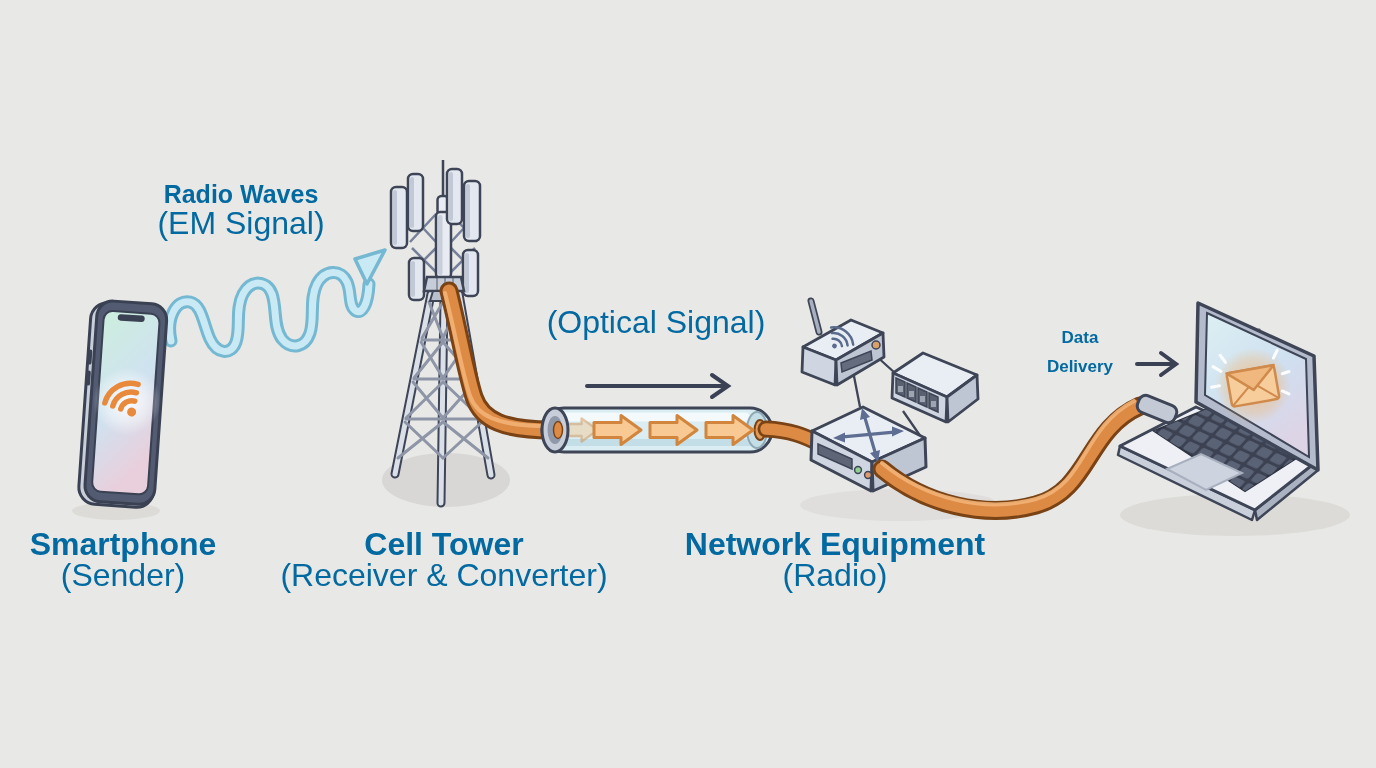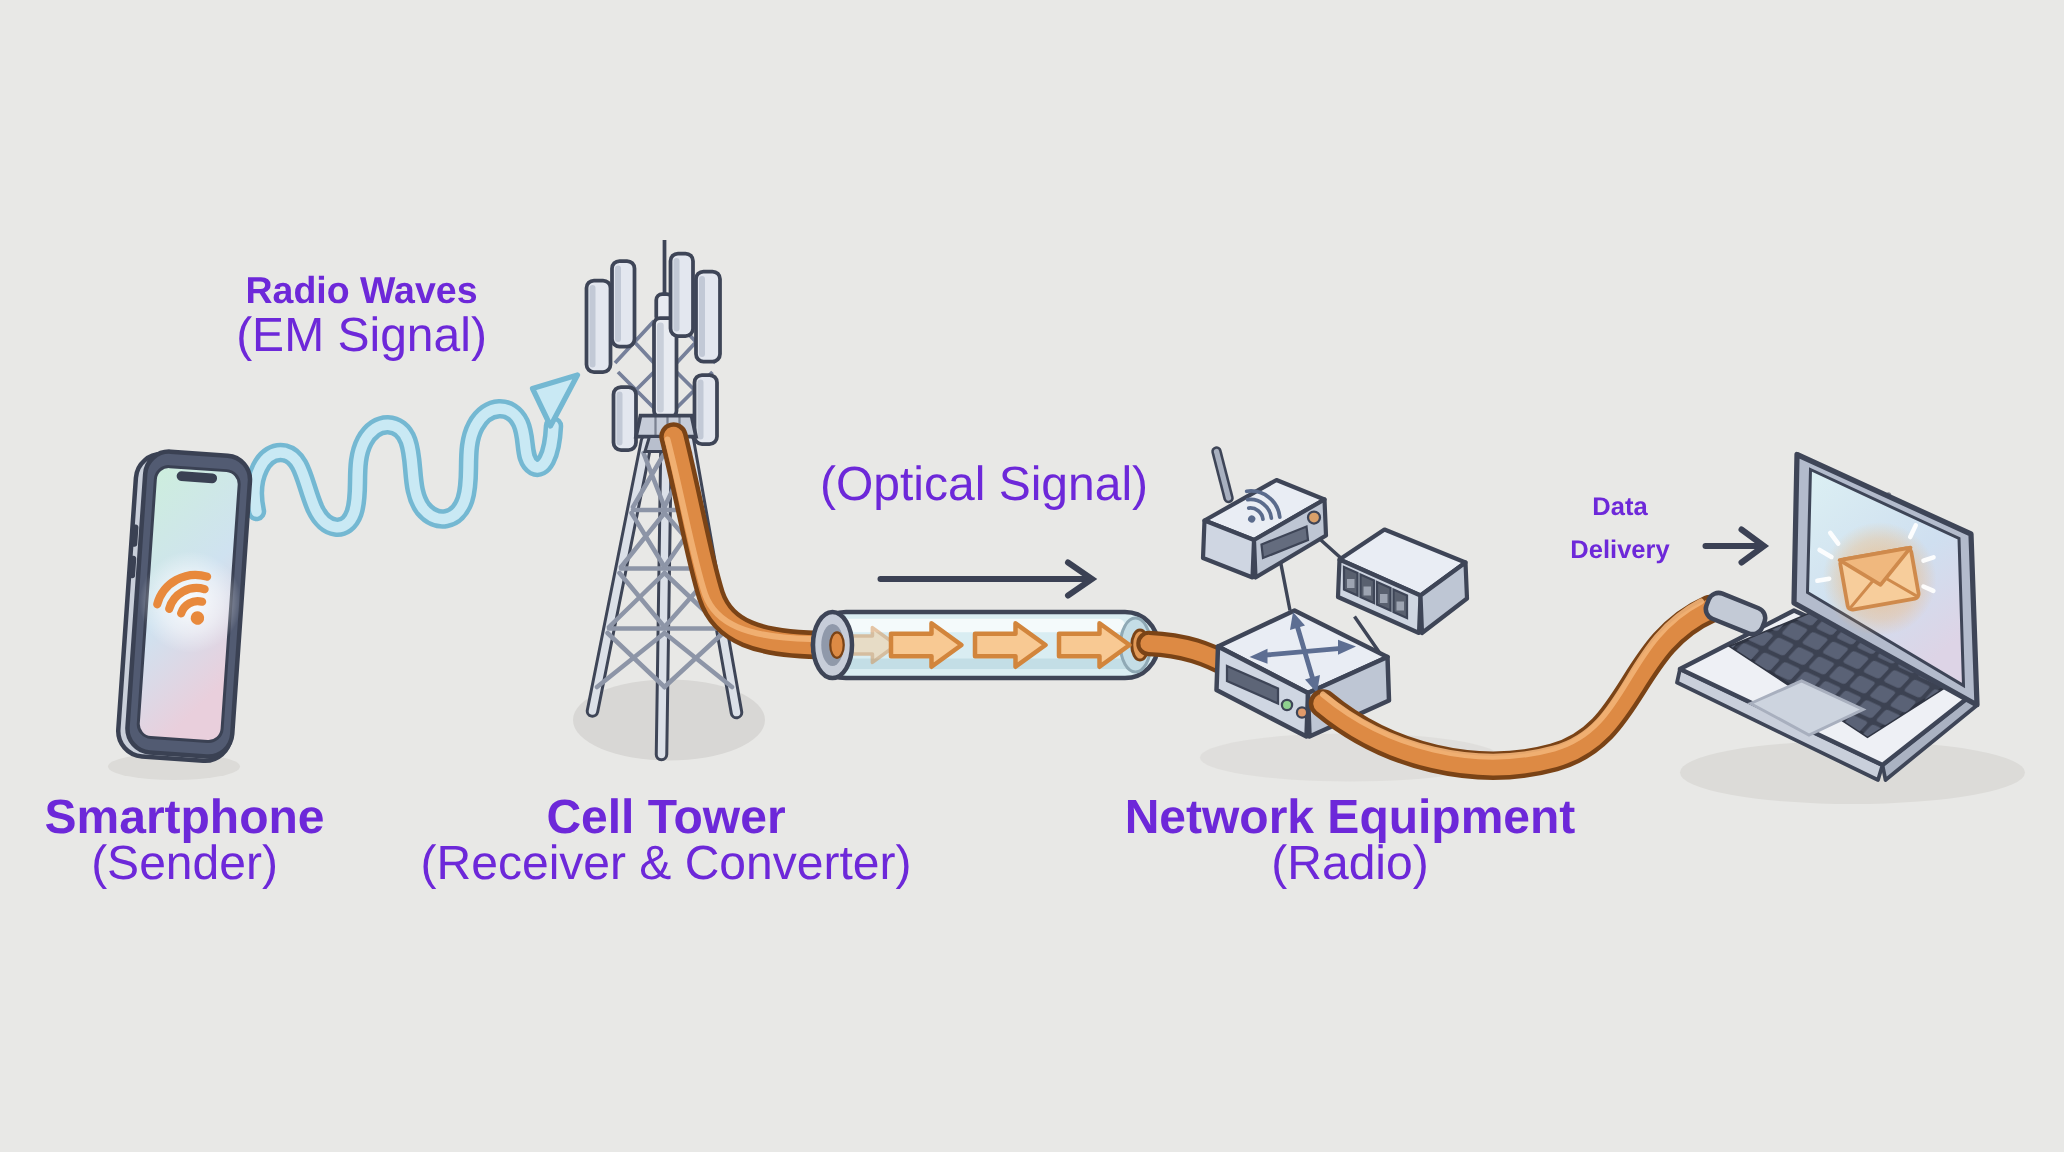--- a/index.html
+++ b/index.html
@@ -1,19 +1,19 @@
 <!DOCTYPE html>
 <html><head>
 <meta charset="utf-8">
 <style>
   html,body{margin:0;padding:0;background:#e8e8e6;}
   .stage{position:relative;width:1376px;height:768px;background:#e8e8e6;overflow:hidden;
          font-family:"Liberation Sans",sans-serif;}
   .stage svg{position:absolute;left:0;top:0;}
-  .label{position:absolute;text-align:center;color:#6d28d9;transform:translateX(-50%);white-space:nowrap;}
+  .label{position:absolute;text-align:center;color:#0369a1;transform:translateX(-50%);white-space:nowrap;}
   .label .t{display:block;font-weight:700;}
   .label .s{display:block;font-weight:400;}
   .flow .t{font-size:25px;line-height:30px;}
   .flow .s{font-size:32px;line-height:29px;}
   .node .t{font-size:32px;line-height:31px;}
   .node .s{font-size:32px;line-height:30px;}
   .dd .t,.dd .s{font-weight:700;font-size:17px;line-height:29px;}
 </style>
 </head>
 <body>
@@ -292,18 +292,18 @@
 <div class="label node" style="left:123px;top:529px">
   <span class="t">Smartphone</span>
   <span class="s">(Sender)</span>
 </div>
 
 <div class="label node" style="left:444px;top:529px">
   <span class="t">Cell Tower</span>
   <span class="s">(Receiver &amp; Converter)</span>
 </div>
 
-<div class="label node" style="left:900px;top:529px">
+<div class="label node" style="left:835px;top:529px">
   <span class="t">Network Equipment</span>
   <span class="s">(Radio)</span>
 </div>
 
 </div>
 
 </body></html>

